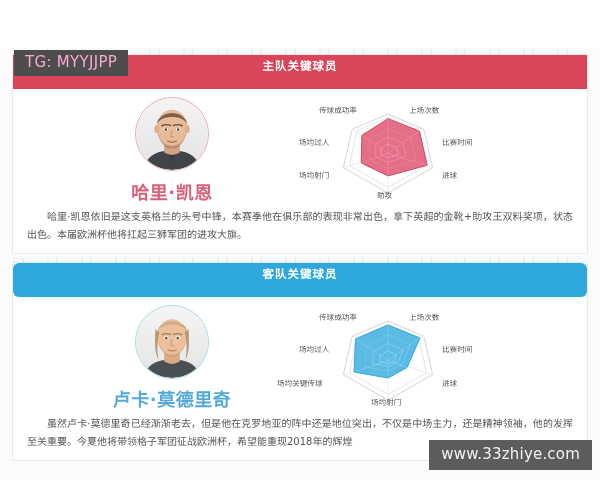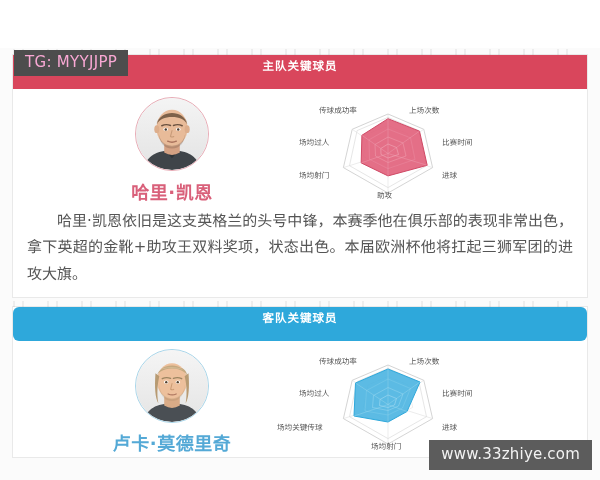--- a/index.html
+++ b/index.html
@@ -139,21 +139,21 @@
   }
   .radar-wrap svg { display: block; width: 100%; height: 100%; }
   .radar-label {
     font-size: 7.6px;
     fill: #555555;
     font-family: "DejaVu Sans", "Liberation Sans", sans-serif;
   }
 
   
   .desc {
-    font-size: 15px;
+    font-size: 10px;
     line-height: 1.75;
     color: #555555;
     padding: 2px 14px 10px 14px;
     text-indent: 2em;
     text-align: justify;
   }
 </style>
 </head>
 <body>
 
@@ -344,17 +344,18 @@
             <text class="radar-label" x="108" y="95">场均射门</text>
             <text class="radar-label" x="14" y="76">场均关键传球</text>
             <text class="radar-label" x="36" y="42">场均过人</text>
             <text class="radar-label" x="56" y="10">传球成功率</text>
           </g>
         </svg>
       </div>
 
     </div>
 
+    <div class="desc">虽然卢卡·莫德里奇已经渐渐老去，但是他在克罗地亚的阵中还是地位突出，不仅是中场主力，还是精神领袖，他的发挥至关重要。今夏他将带领格子军团征战欧洲杯，希望能重现2018年的辉煌</div>
   </div>
 
 </div>
 
 <div class="wm-bottom">www.33zhiye.com</div>
 
 </body></html>

